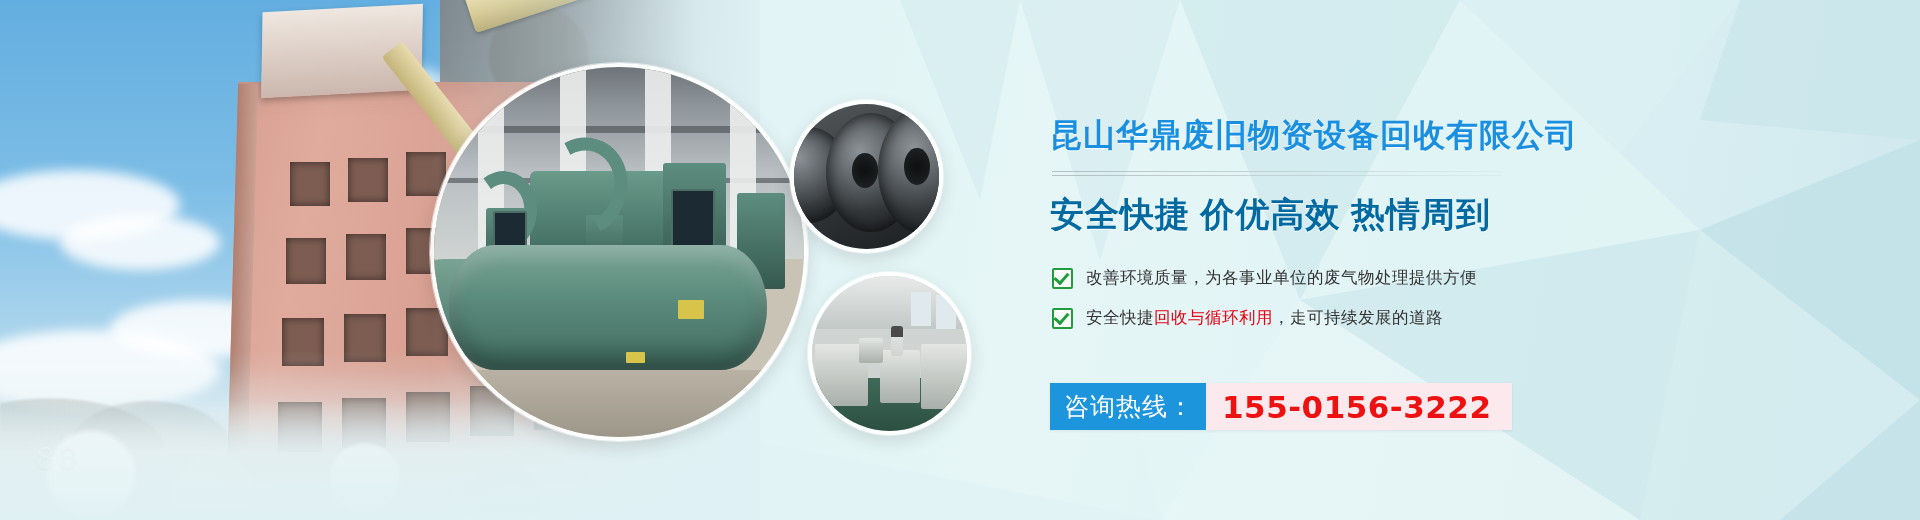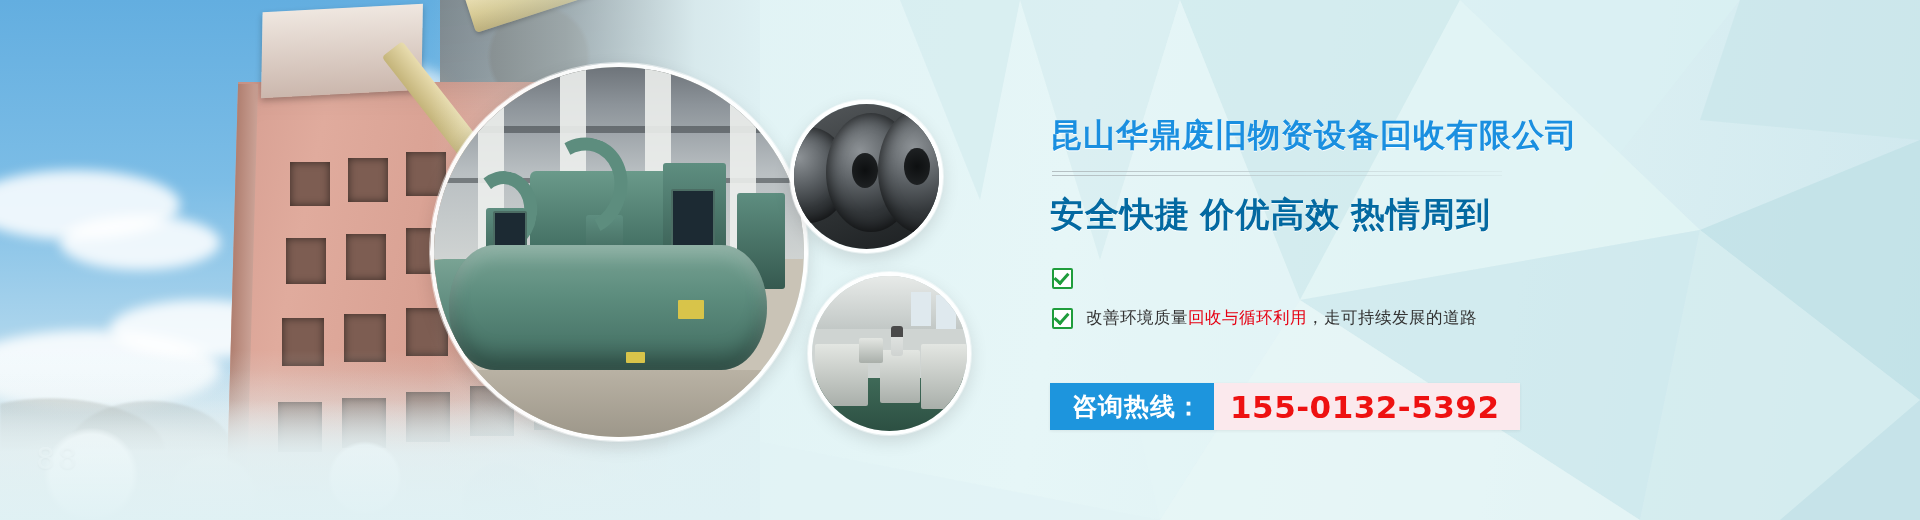--- a/index.html
+++ b/index.html
@@ -213,22 +213,22 @@
     border-width:0 3px 3px 0;transform:rotate(42deg);
   }
   .btxt{font-size:16.5px;color:#333;letter-spacing:.5px;white-space:nowrap;}
   .hl{color:#e60012;}
 
   .hotline{
     position:absolute;left:0;top:383px;height:47px;display:flex;align-items:stretch;
     box-shadow:0 1px 3px rgba(0,0,0,.07);
   }
   .hotline-label{
-    background:#1d95dd;color:#fff;font-size:25px;font-weight:bold;
-    display:flex;align-items:center;padding:0 12px 0 22px;letter-spacing:1px;
+    background:#1d95dd;color:#fff;font-size:25px;font-weight:normal;
+    display:flex;align-items:center;padding:0 12px 0 14px;letter-spacing:1px;
   }
   .hotline-num{
     background:#fbe9ed;color:#ee1111;font-size:31px;font-weight:bold;
     display:flex;align-items:center;padding:0 20px 0 16px;letter-spacing:.5px;
     font-family:"DejaVu Sans",sans-serif;
   }
 </style>
 </head>
 <body>
 
@@ -356,30 +356,31 @@
     <div class="company">昆山华鼎废旧物资设备回收有限公司</div>
 
     <div class="divider"></div>
 
     <div class="slogan">安全快捷 价优高效 热情周到</div>
 
     <div class="bullets">
 
       <div class="bullet">
         <span class="check"></span>
+        <span class="btxt"><span>改善环境质量，为各事业单位的废气物处理提供方便</span></span>
       </div>
 
 
       <div class="bullet">
         <span class="check"></span>
-        <span class="btxt"><span>改善环境质量</span><span class="hl">回收与循环利用</span><span>，走可持续发展的道路</span></span>
+        <span class="btxt"><span>安全快捷</span><span class="hl">回收与循环利用</span><span>，走可持续发展的道路</span></span>
       </div>
 
     </div>
 
     <div class="hotline">
       <div class="hotline-label">咨询热线：</div>
-      <div class="hotline-num">155-0132-5392</div>
+      <div class="hotline-num">155-0156-3222</div>
     </div>
 
   </div>
 
 </div>
 
 </body></html>

